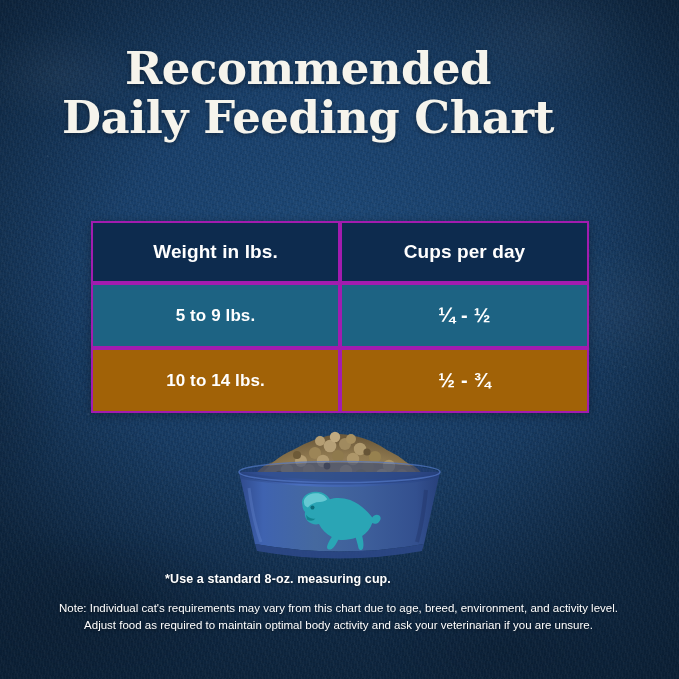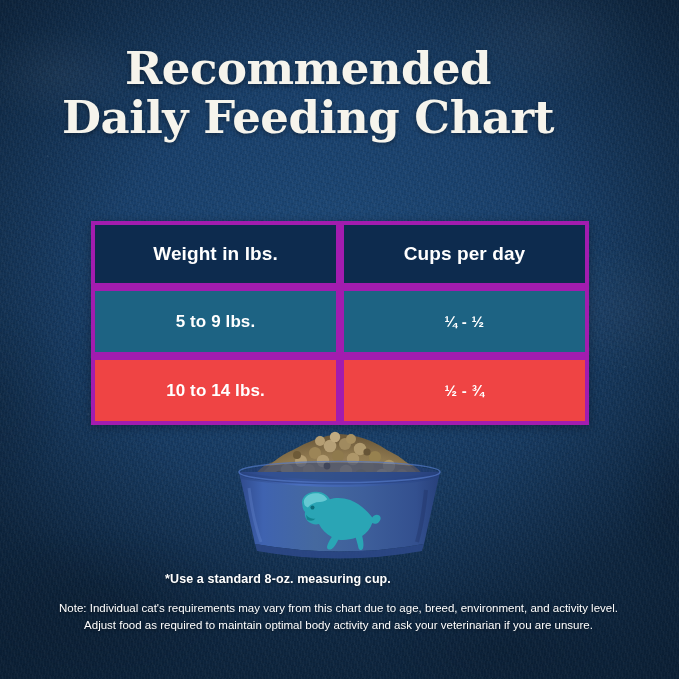--- a/index.html
+++ b/index.html
@@ -103,45 +103,45 @@
     position: absolute;
     left: 91px;
     top: 221px;
     width: 498px;
     border-collapse: separate;
     border-spacing: 0;
     table-layout: fixed;
     box-shadow: 0 2px 10px rgba(0,0,0,.30);
   }
   .table td, .table th {
-    border: 4px solid #a21caf;
+    border: 2px solid #a21caf;
     padding: 0;
     text-align: center;
     vertical-align: middle;
     color: #ffffff;
   }
   .table th {
     height: 58px;
     background: #0d2b4e;
     font-size: 19px;
     font-weight: 700;
     letter-spacing: .1px;
   }
   .table td {
     height: 61px;
     font-size: 17px;
     font-weight: 700;
     letter-spacing: .1px;
     margin-left: 44px;
   }
   tr.row-a td { background: #1d6383; }
-  tr.row-b td { background: #ef4444; }
+  tr.row-b td { background: #a16207; }
   .col-w { width: 50%; }
   .cell-txt { display: block; }
-  .cups { font-size: 15px; letter-spacing: .3px; }
+  .cups { font-size: 20px; letter-spacing: .3px; }
 
   
   .bowl-wrap {
     position: absolute;
     left: 227px;
     top: 428px;
     width: 225px;
     height: 145px;
   }
   .bowl-svg { display: block; width: 225px; height: 145px; }

